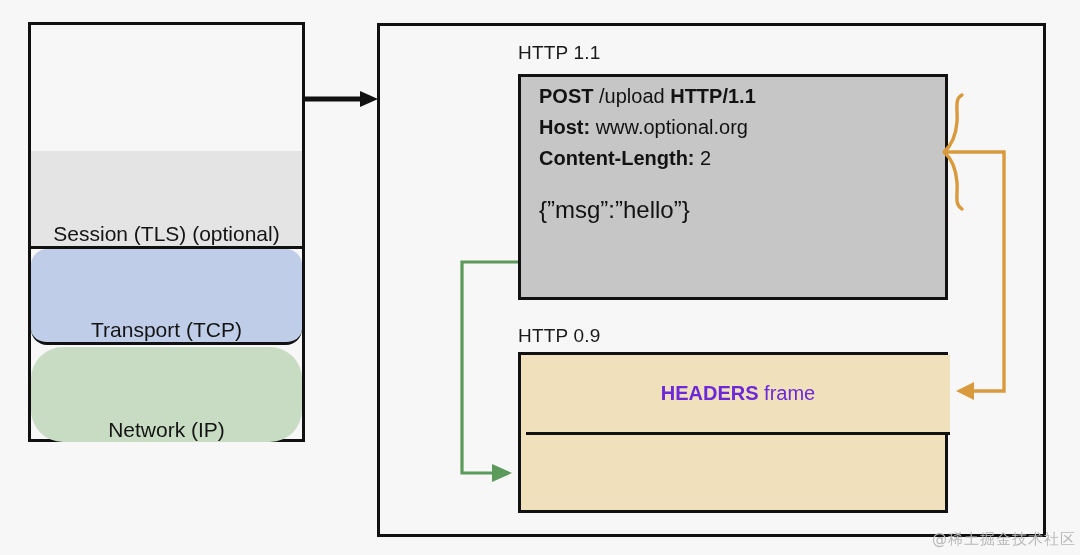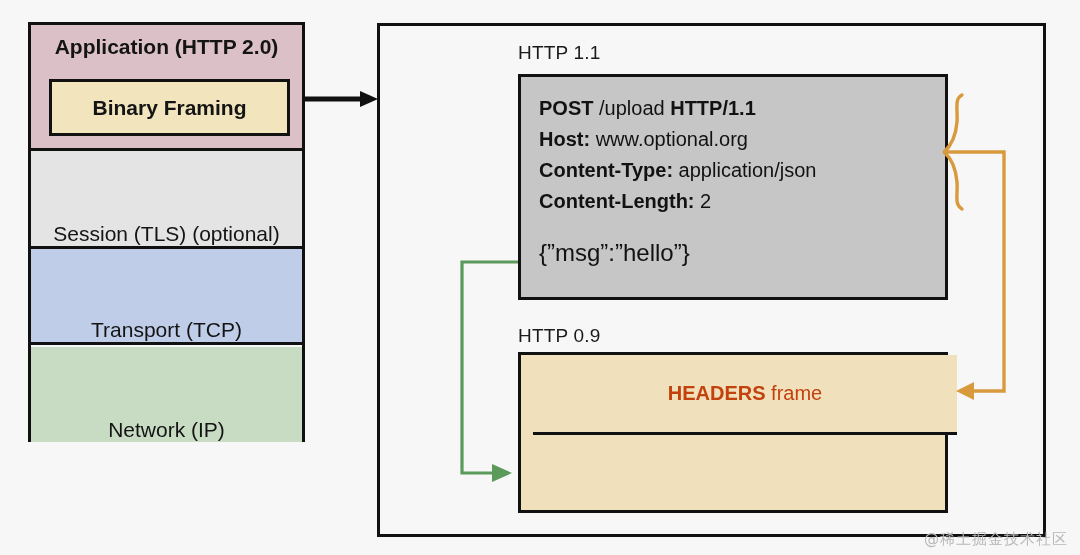--- a/index.html
+++ b/index.html
@@ -72,26 +72,28 @@
     background: #e4e4e4;
     border-bottom: 3px solid #111111;
     font-size: 21px;
   }
   .layer-transport {
     top: 224px;
     height: 96px;
     background: #bfcde8;
     border-bottom: 3px solid #111111;
     font-size: 21px;
+    border-radius: 16px;
   }
   .layer-network {
     top: 322px;
     height: 95px;
     background: #c8dcc3;
     font-size: 21px;
+    border-radius: 32px;
   }
 
   
   #stack-arrow {
     position: absolute;
     left: 302px;
     top: 91px;
     width: 76px;
     height: 16px;
   }
@@ -121,21 +123,21 @@
   
   #http11-box {
     position: absolute;
     left: 518px;
     top: 74px;
     width: 430px;
     height: 226px;
     background: #c6c6c6;
     border: 3px solid #111111;
     box-sizing: border-box;
-    padding: 16px 0 0 18px;
+    padding: 4px 0 0 18px;
   }
   #http11-box .msg-line {
     font-size: 20px;
     color: #121212;
     line-height: 31px;
     white-space: nowrap;
   }
   #http11-box .msg-line b { font-weight: bold; }
   #http11-box .msg-blank { height: 20px; }
   #http11-body {
@@ -150,29 +152,29 @@
     left: 518px;
     top: 352px;
     width: 430px;
     height: 161px;
     border: 3px solid #111111;
     box-sizing: border-box;
     background: #f0e0bb;
   }
   .frame {
     position: absolute;
-    left: 12px;
+    left: 5px;
     width: 100%;
     box-sizing: border-box;
     display: flex;
     align-items: center;
     justify-content: center;
     background: #f0e0bb;
     font-size: 20px;
-    color: #c2410c;
+    color: #6d28d9;
   }
   #frame-headers {
     top: 0;
     height: 80px;
     border-bottom: 3px solid #111111;
   }
   #frame-data {
     top: 80px;
     height: 75px;
   }
@@ -184,41 +186,35 @@
     left: 0;
     top: 0;
     width: 1080px;
     height: 555px;
     pointer-events: none;
   }
 
   
   #watermark {
     position: absolute;
-    right: 12px;
+    right: 4px;
     bottom: 6px;
     font-size: 15px;
     color: #b9b9b9;
     font-family: "DejaVu Sans", sans-serif;
     letter-spacing: 1px;
   }
 </style>
 </head>
 <body>
 
 <div id="canvas">
 
   <div id="stack">
 
-    <div class="layer layer-app">
-      <div class="layer-title">Application (HTTP 2.0)</div>
-      <div id="binary-framing">
-        <span>Binary Framing</span>
-      </div>
-    </div>
 
     <div class="layer layer-session">
       <span>Session (TLS) (optional)</span>
     </div>
 
     <div class="layer layer-transport">
       <span>Transport (TCP)</span>
     </div>
 
     <div class="layer layer-network">
@@ -234,23 +230,20 @@
   <div id="right-panel"></div>
 
   <div class="section-label" id="http11-label">HTTP 1.1</div>
 
   <div id="http11-box">
     <div class="msg-line">
       <b>POST</b><span> /upload </span><b>HTTP/1.1</b>
     </div>
     <div class="msg-line">
       <b>Host:</b><span> www.optional.org</span>
-    </div>
-    <div class="msg-line">
-      <b>Content-Type:</b><span> application/json</span>
     </div>
     <div class="msg-line">
       <b>Content-Length:</b><span> 2</span>
     </div>
     <div class="msg-blank"></div>
     <div id="http11-body">{”msg”:”hello”}</div>
   </div>
 
   <div class="section-label" id="http20-label">HTTP 0.9</div>
 

